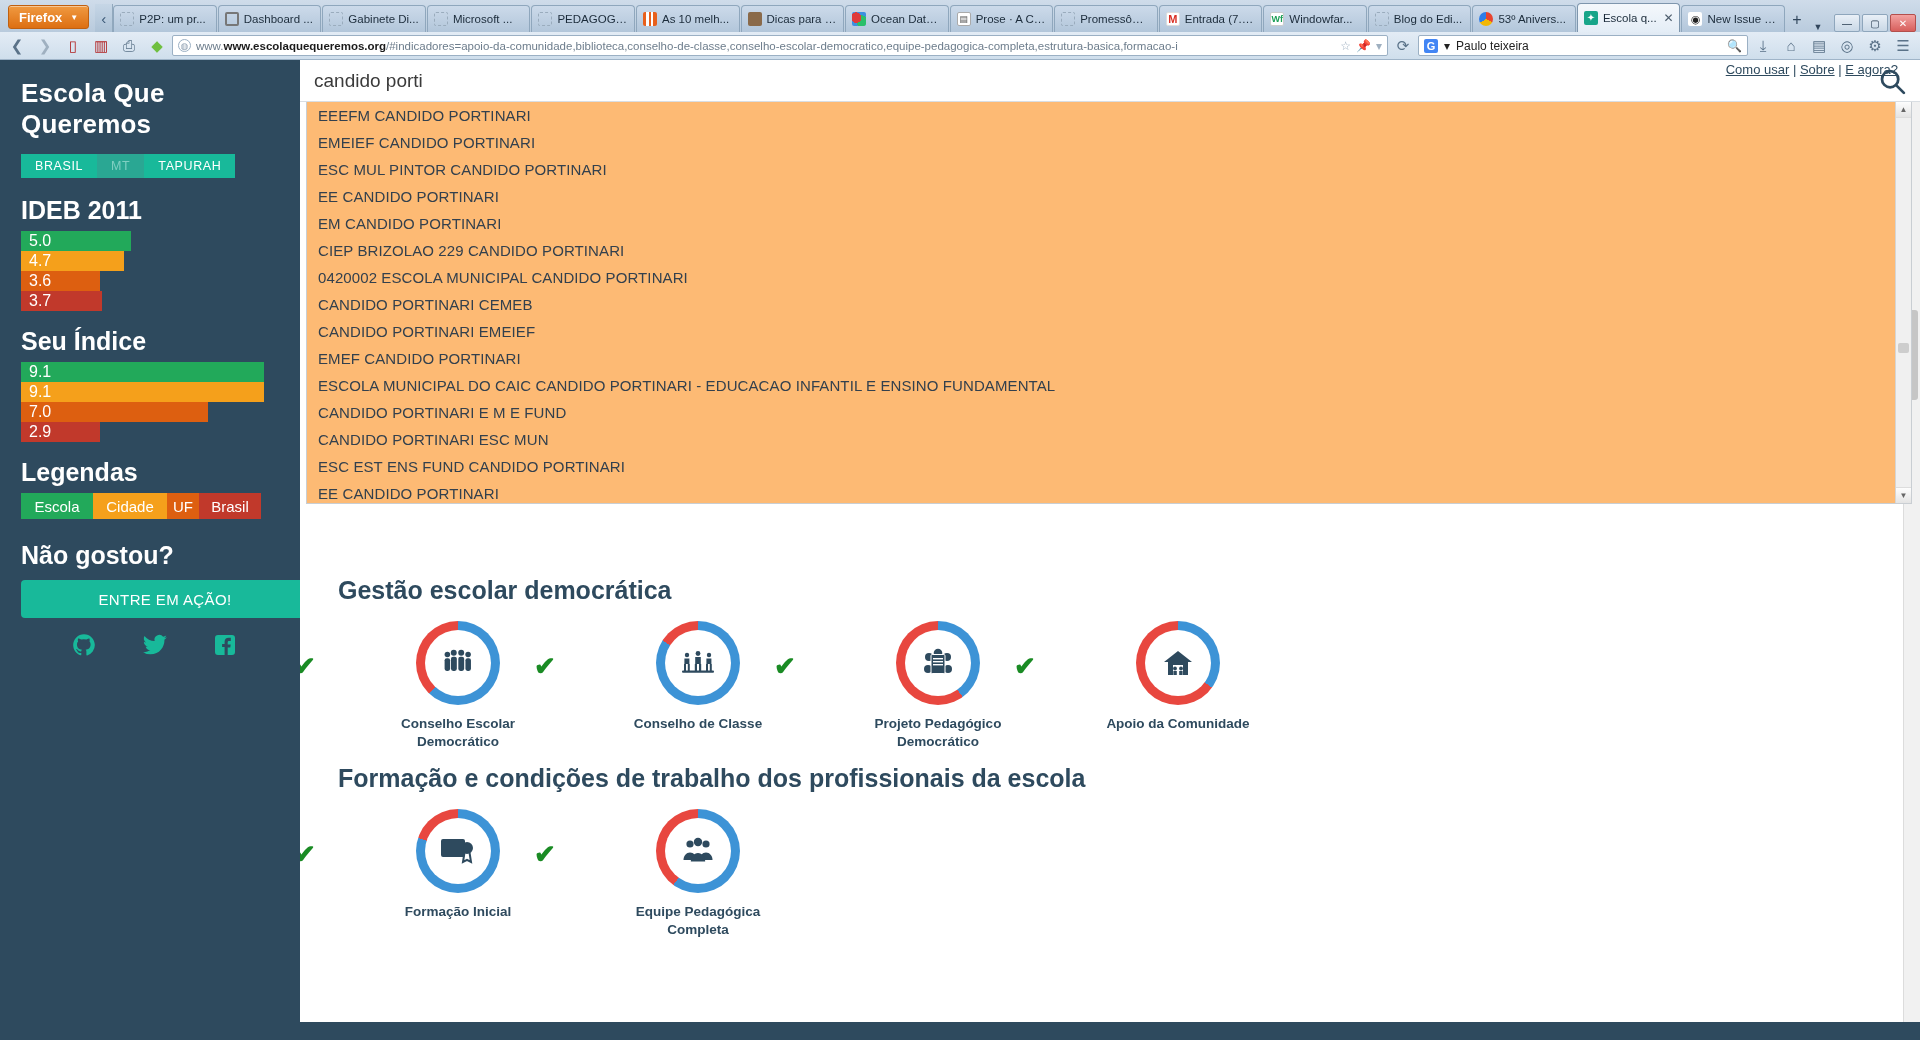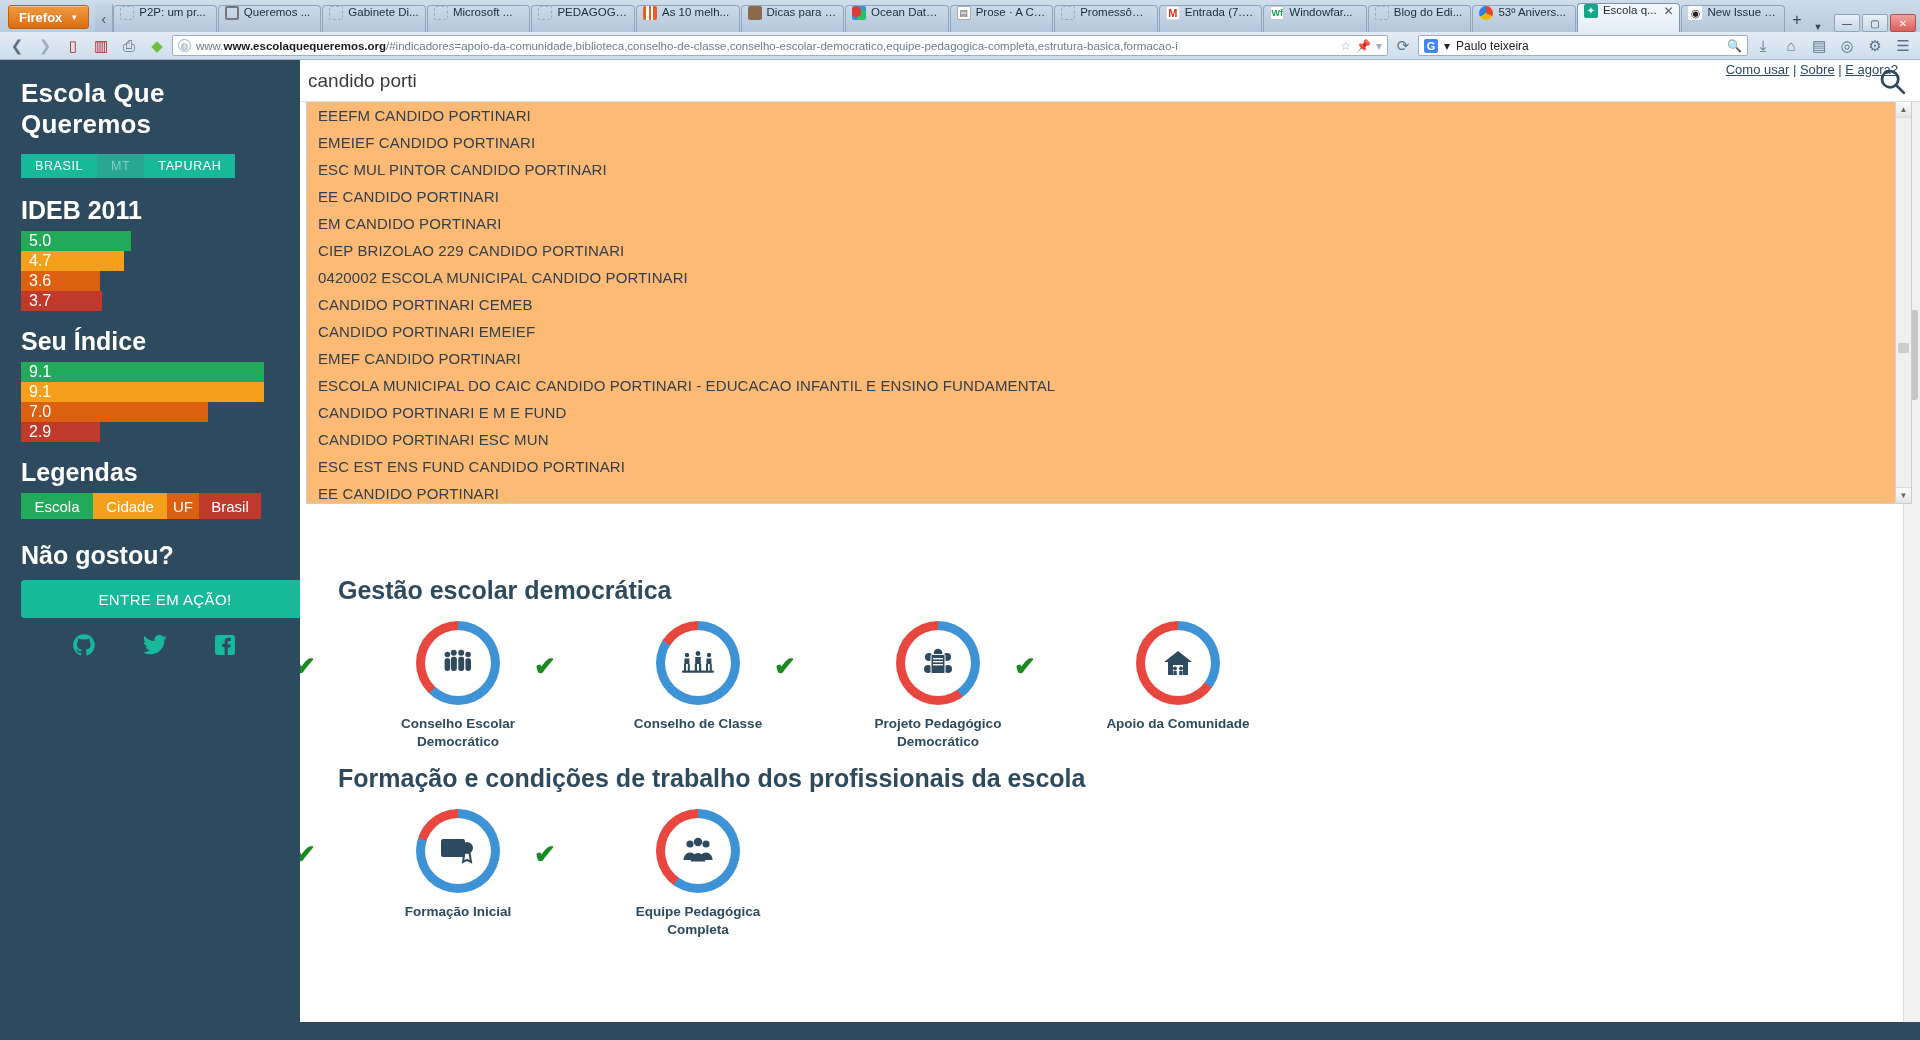--- a/index.html
+++ b/index.html
@@ -50,21 +50,21 @@
 
   .tabs {
     display: flex; align-items: flex-end; flex: 1 1 auto;
     overflow: hidden; height: 32px;
   }
   .tab {
     height: 27px;
     min-width: 0;
     flex: 1 1 108px;
     max-width: 112px;
-    display: flex; gap: 5px;
+    display: flex; align-items: center; gap: 5px;
     padding: 0 6px;
     background: linear-gradient(#ccdaea, #b2c6da);
     border: 1px solid #8fa7bd;
     border-bottom: none;
     border-top-left-radius: 4px; border-top-right-radius: 4px;
     margin-right: 1px;
     font-size: 11.5px; color: #1b2b3a;
     white-space: nowrap; overflow: hidden;
     position: relative;
   }
@@ -211,21 +211,21 @@
   }
   .search-wrap {
     position: absolute; left: 0; top: 0; right: 0; height: 42px;
     display: flex; align-items: center;
     background: #fff;
     border-bottom: 1px solid #d9dee3;
     z-index: 20;
   }
   .search-input {
     flex: 1 1 auto; height: 42px; border: none; outline: none;
-    font-size: 19px; color: #3b3b3b; padding: 0 8px;
+    font-size: 19px; color: #3b3b3b; padding: 0 14px;
     font-family: "Liberation Sans", sans-serif;
     background: transparent;
   }
   .search-icon-btn {
     width: 56px; height: 42px; display: flex; align-items: center; justify-content: center;
     color: #2e4a5e;
   }
 
   .suggestions {
     position: absolute; left: 6px; top: 42px; right: 8px;
@@ -325,21 +325,21 @@
       <span class="caret">▼</span>
     </div>
     <div class="tab-scroll-arrow">‹</div>
     <div class="tabs" id="tabs-container">
         <div class="tab">
           <span class="favicon blank"></span>
           <span class="tab-label">P2P: um pr...</span>
         </div>
         <div class="tab">
           <span class="favicon box"></span>
-          <span class="tab-label">Queremos ...</span>
+          <span class="tab-label">Dashboard ...</span>
         </div>
         <div class="tab">
           <span class="favicon blank"></span>
           <span class="tab-label">Gabinete Di...</span>
         </div>
         <div class="tab">
           <span class="favicon blank"></span>
           <span class="tab-label">Microsoft ...</span>
         </div>
         <div class="tab">

